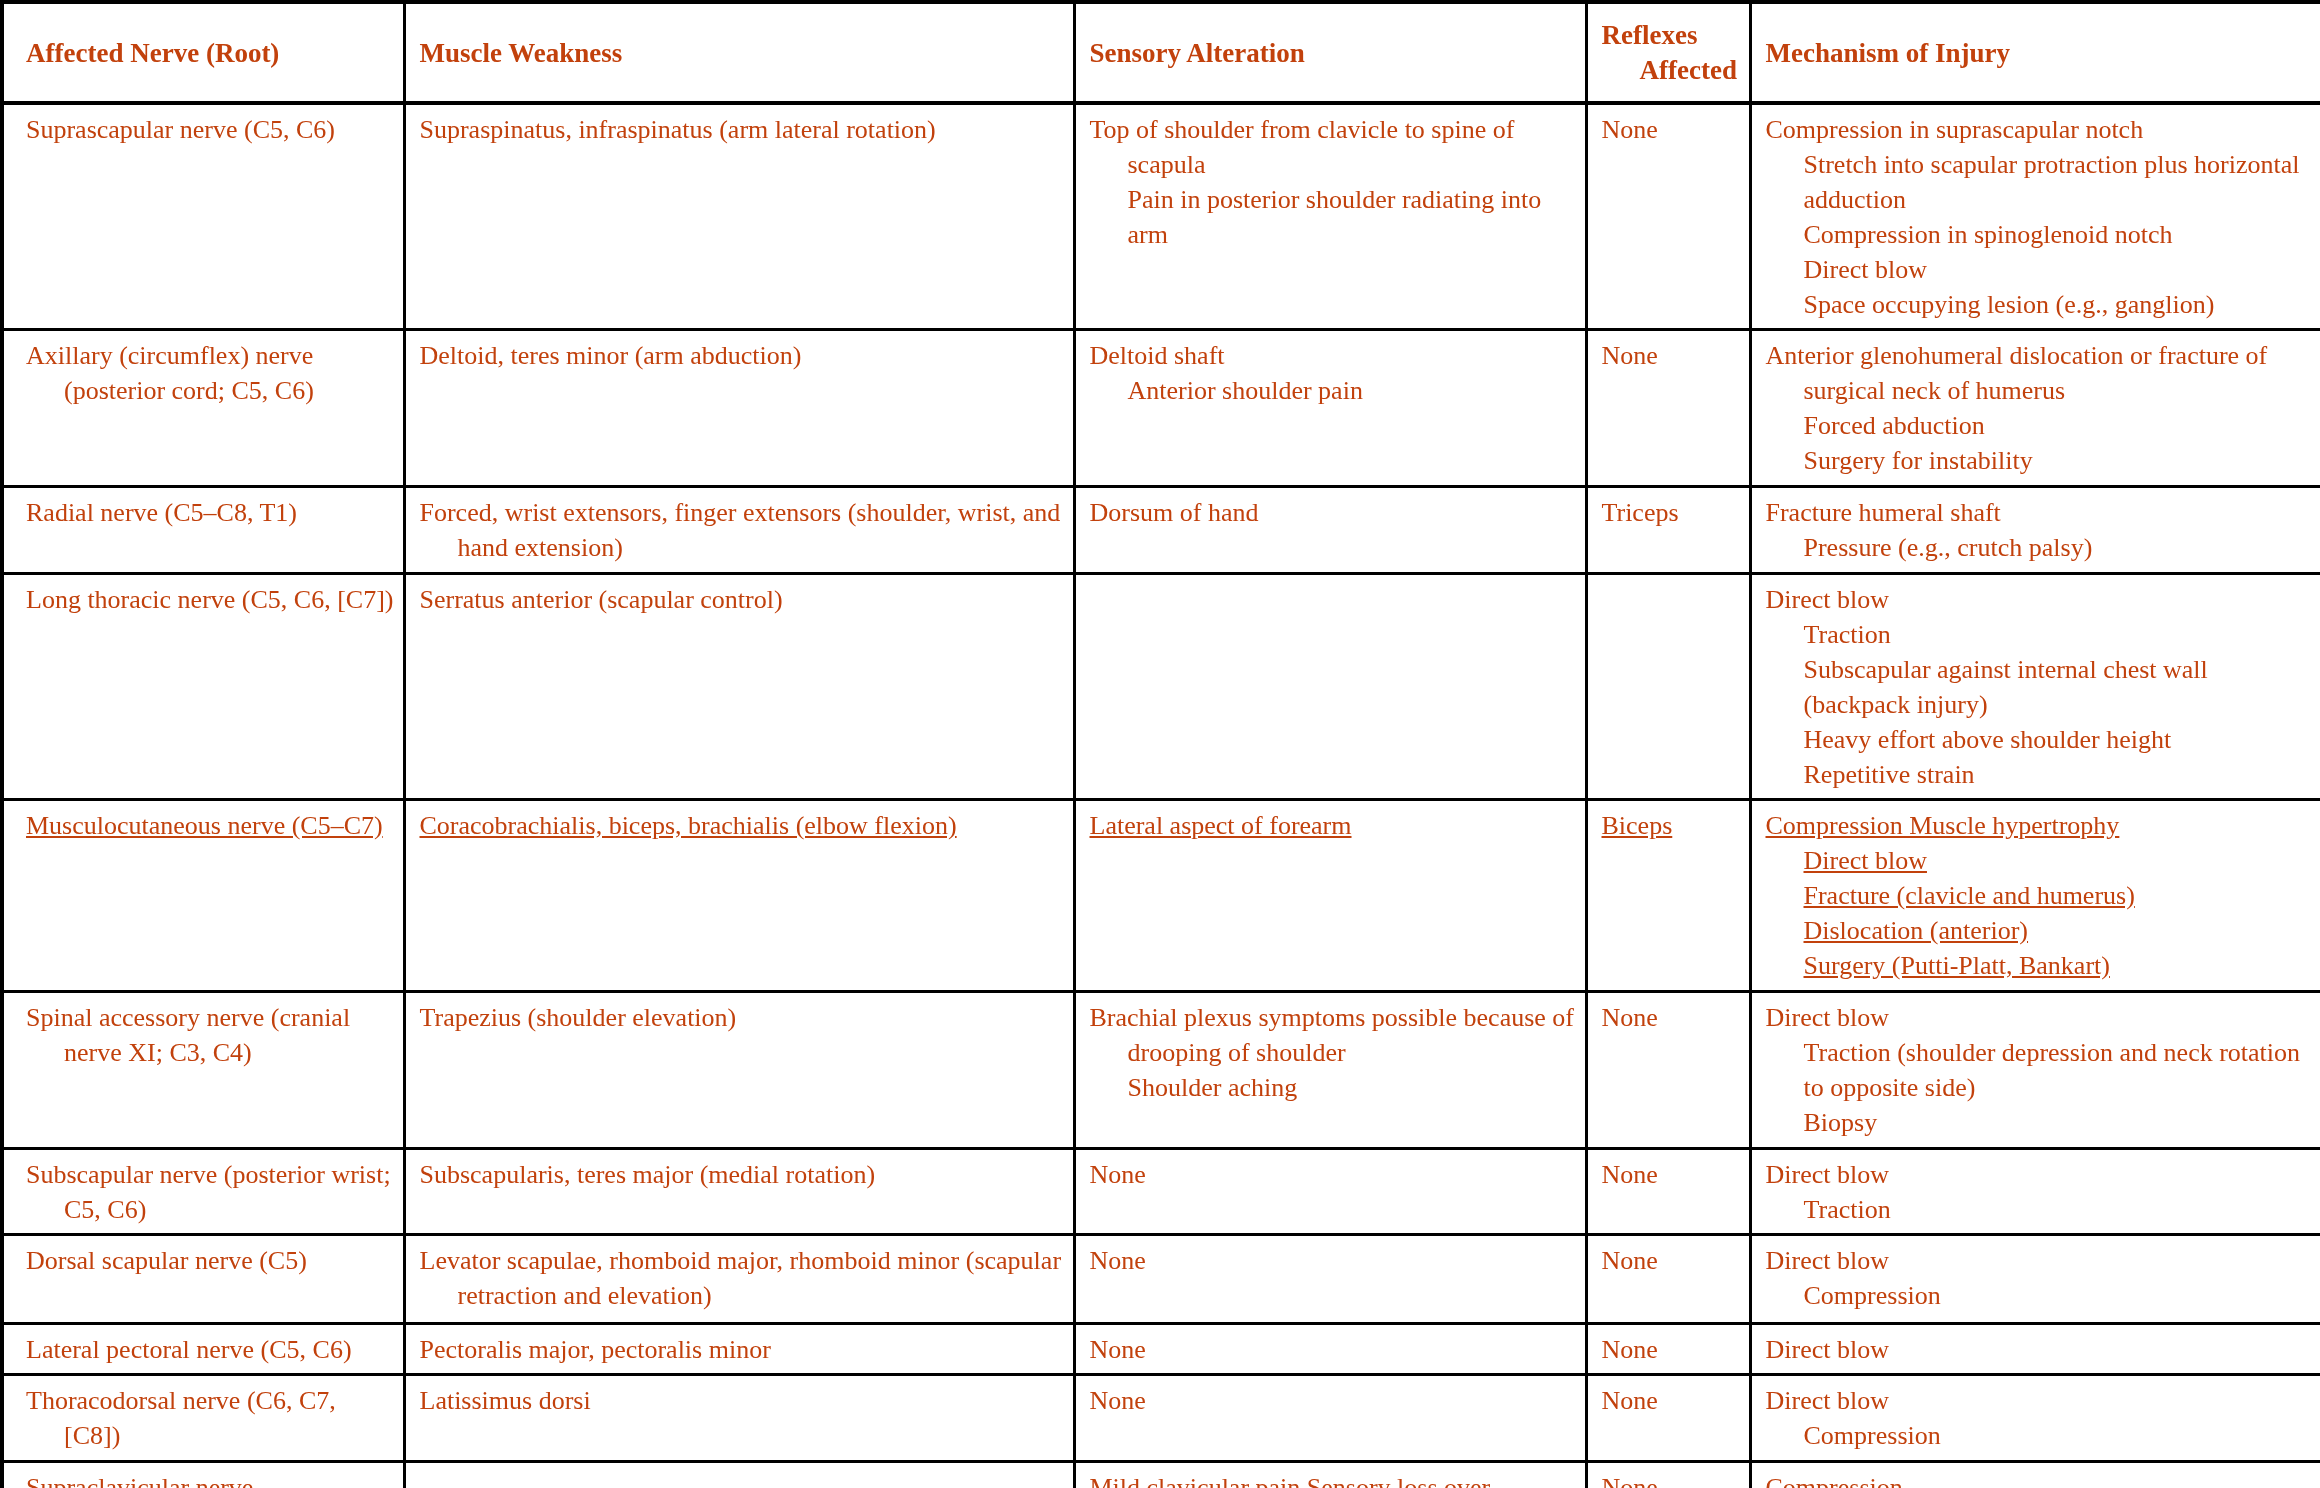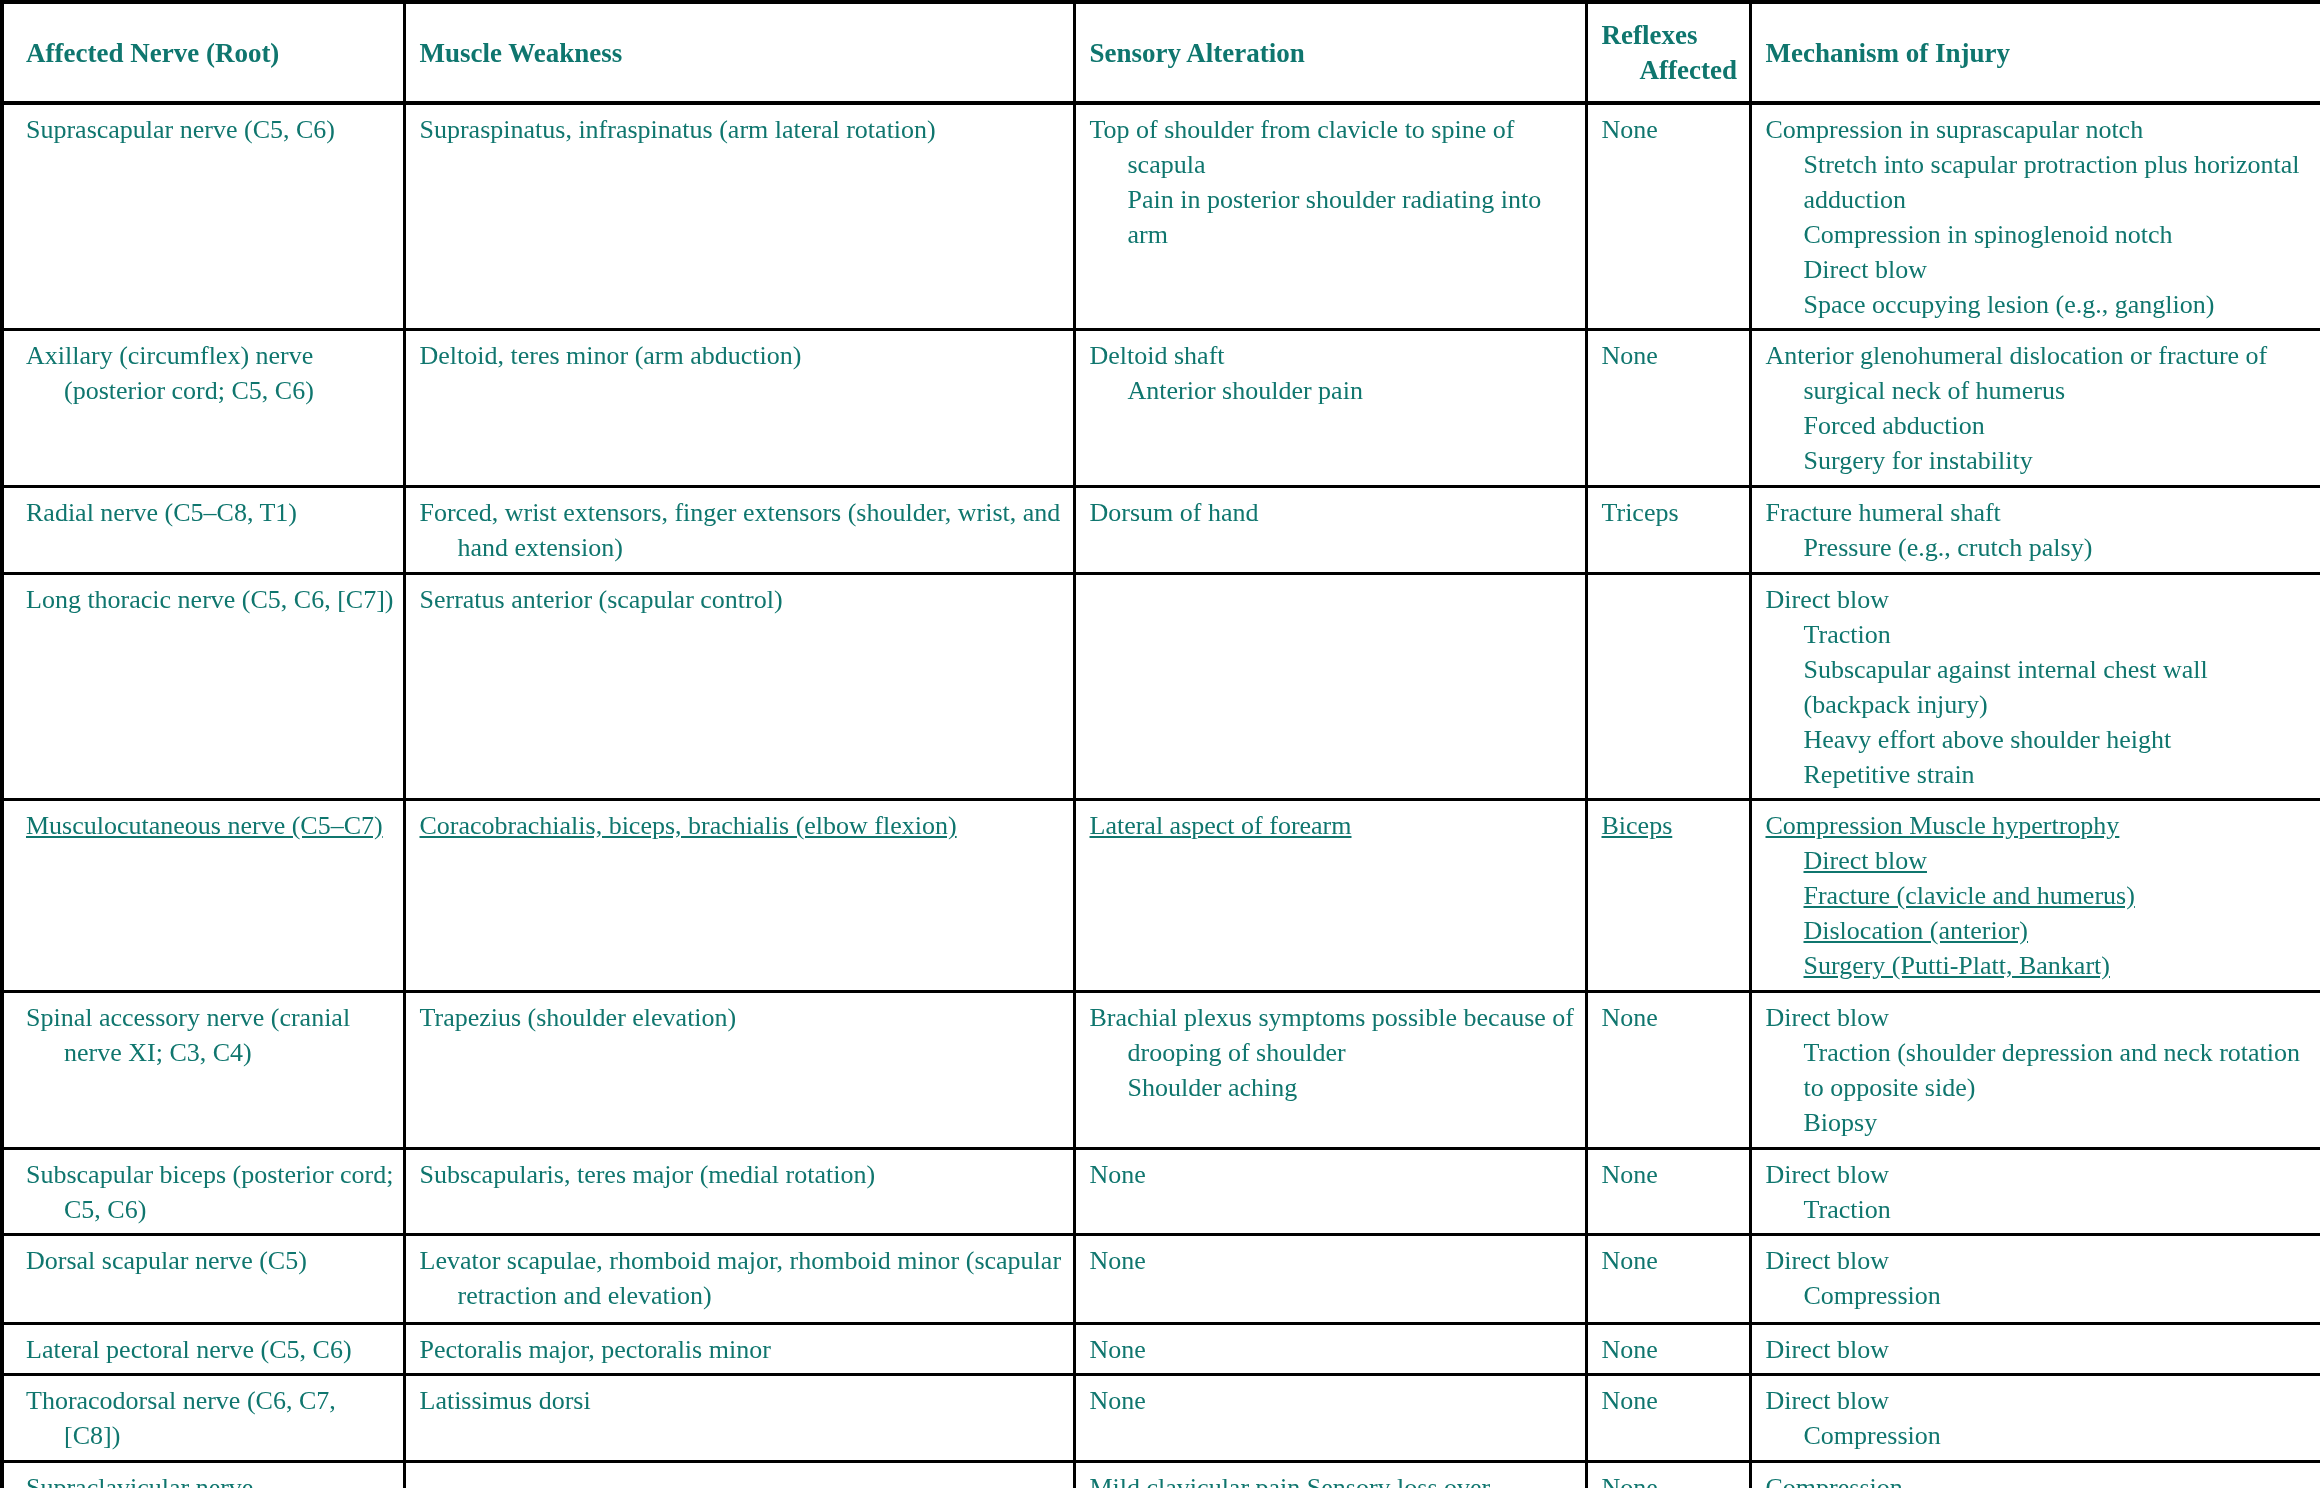--- a/index.html
+++ b/index.html
@@ -7,21 +7,21 @@
     padding: 0;
     background: #ffffff;
     width: 2320px;
   }
   .page {
     width: 2320px;
     height: 1488px;
     background: #ffffff;
     overflow: hidden;
     font-family: "Liberation Serif", "DejaVu Serif", serif;
-    color: #0f766e;
+    color: #c2410c;
   }
   table.nerve-table {
     width: 2320px;
     border-collapse: collapse;
     table-layout: fixed;
     border: 4px solid #000000;
     font-size: 26px;
     line-height: 35px;
   }
   col.c1 { width: 402px; }
@@ -210,21 +210,21 @@
             <div class="para first">None</div>
           </td>
           <td>
             <div class="para first">Direct blow</div>
             <div class="para sub">Traction (shoulder depression and neck rotation to opposite side)</div>
             <div class="para sub">Biopsy</div>
           </td>
         </tr>
         <tr>
           <td>
-            <div class="para first">Subscapular biceps (posterior cord; C5, C6)</div>
+            <div class="para first">Subscapular nerve (posterior wrist; C5, C6)</div>
           </td>
           <td>
             <div class="para first">Subscapularis, teres major (medial rotation)</div>
           </td>
           <td>
             <div class="para first">None</div>
           </td>
           <td>
             <div class="para first">None</div>
           </td>

